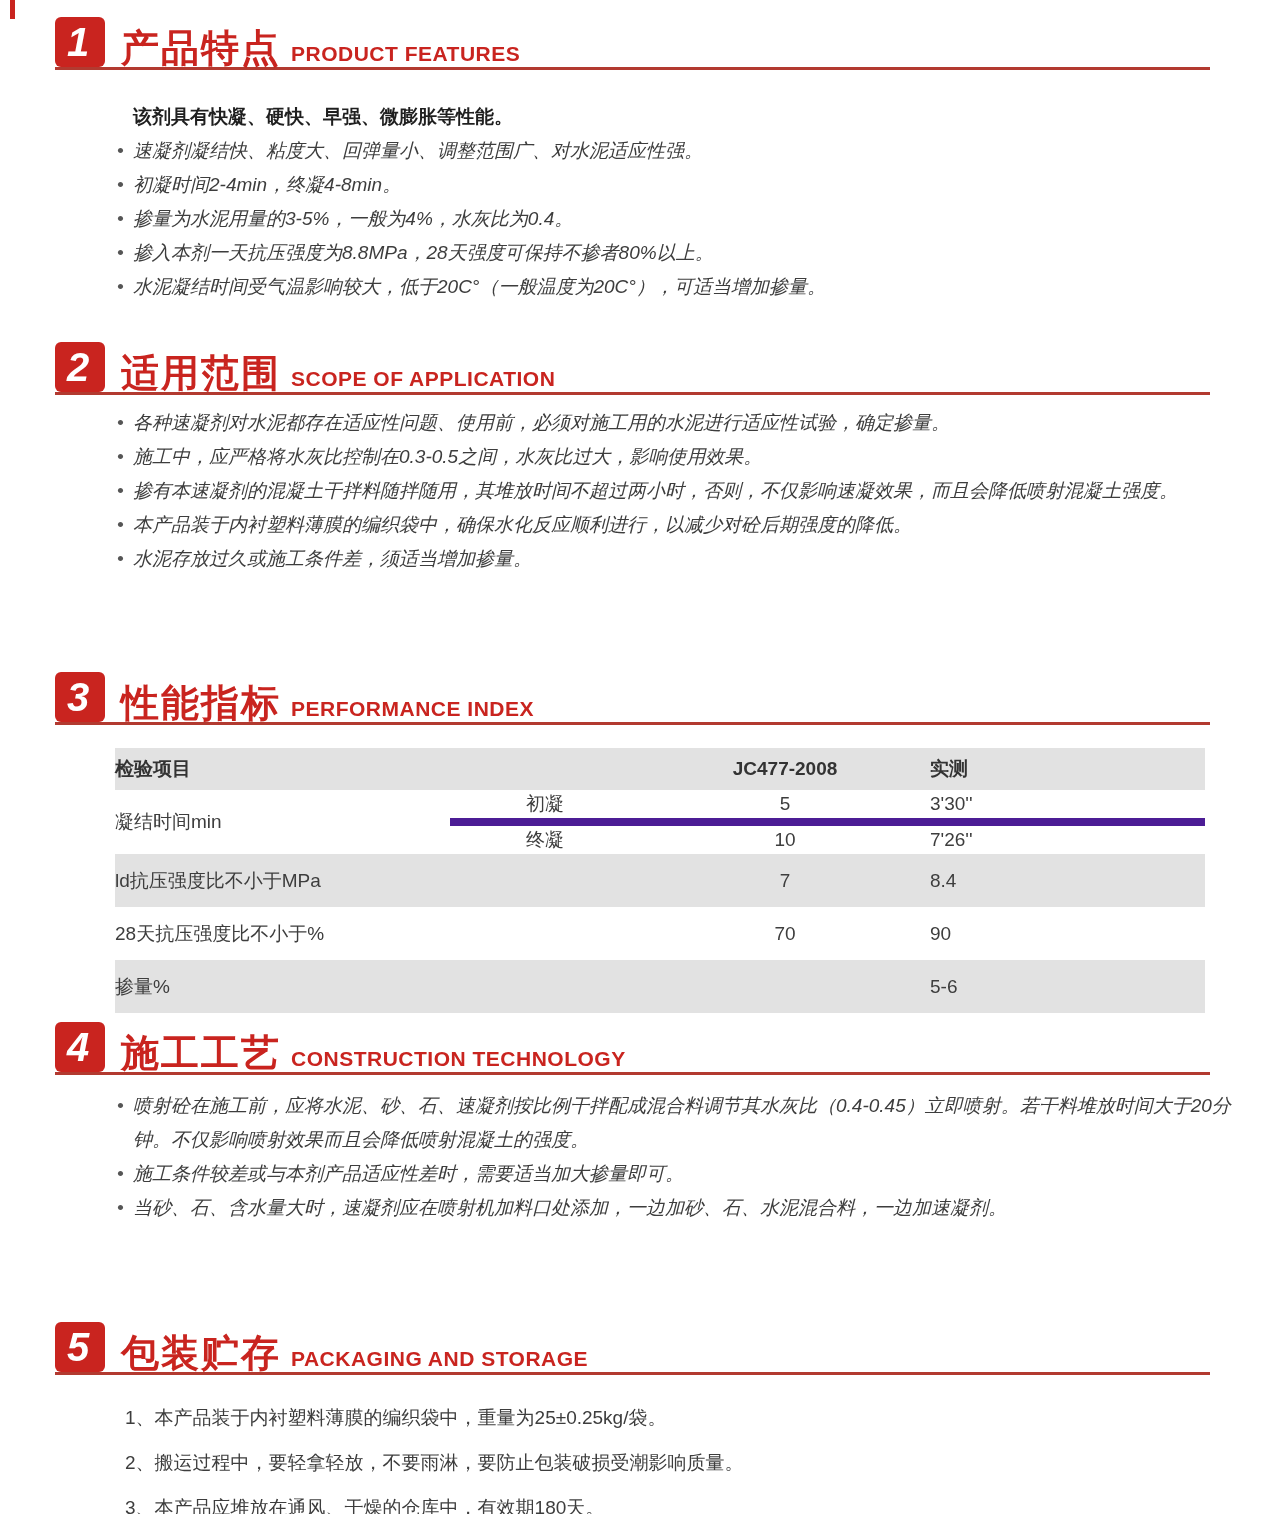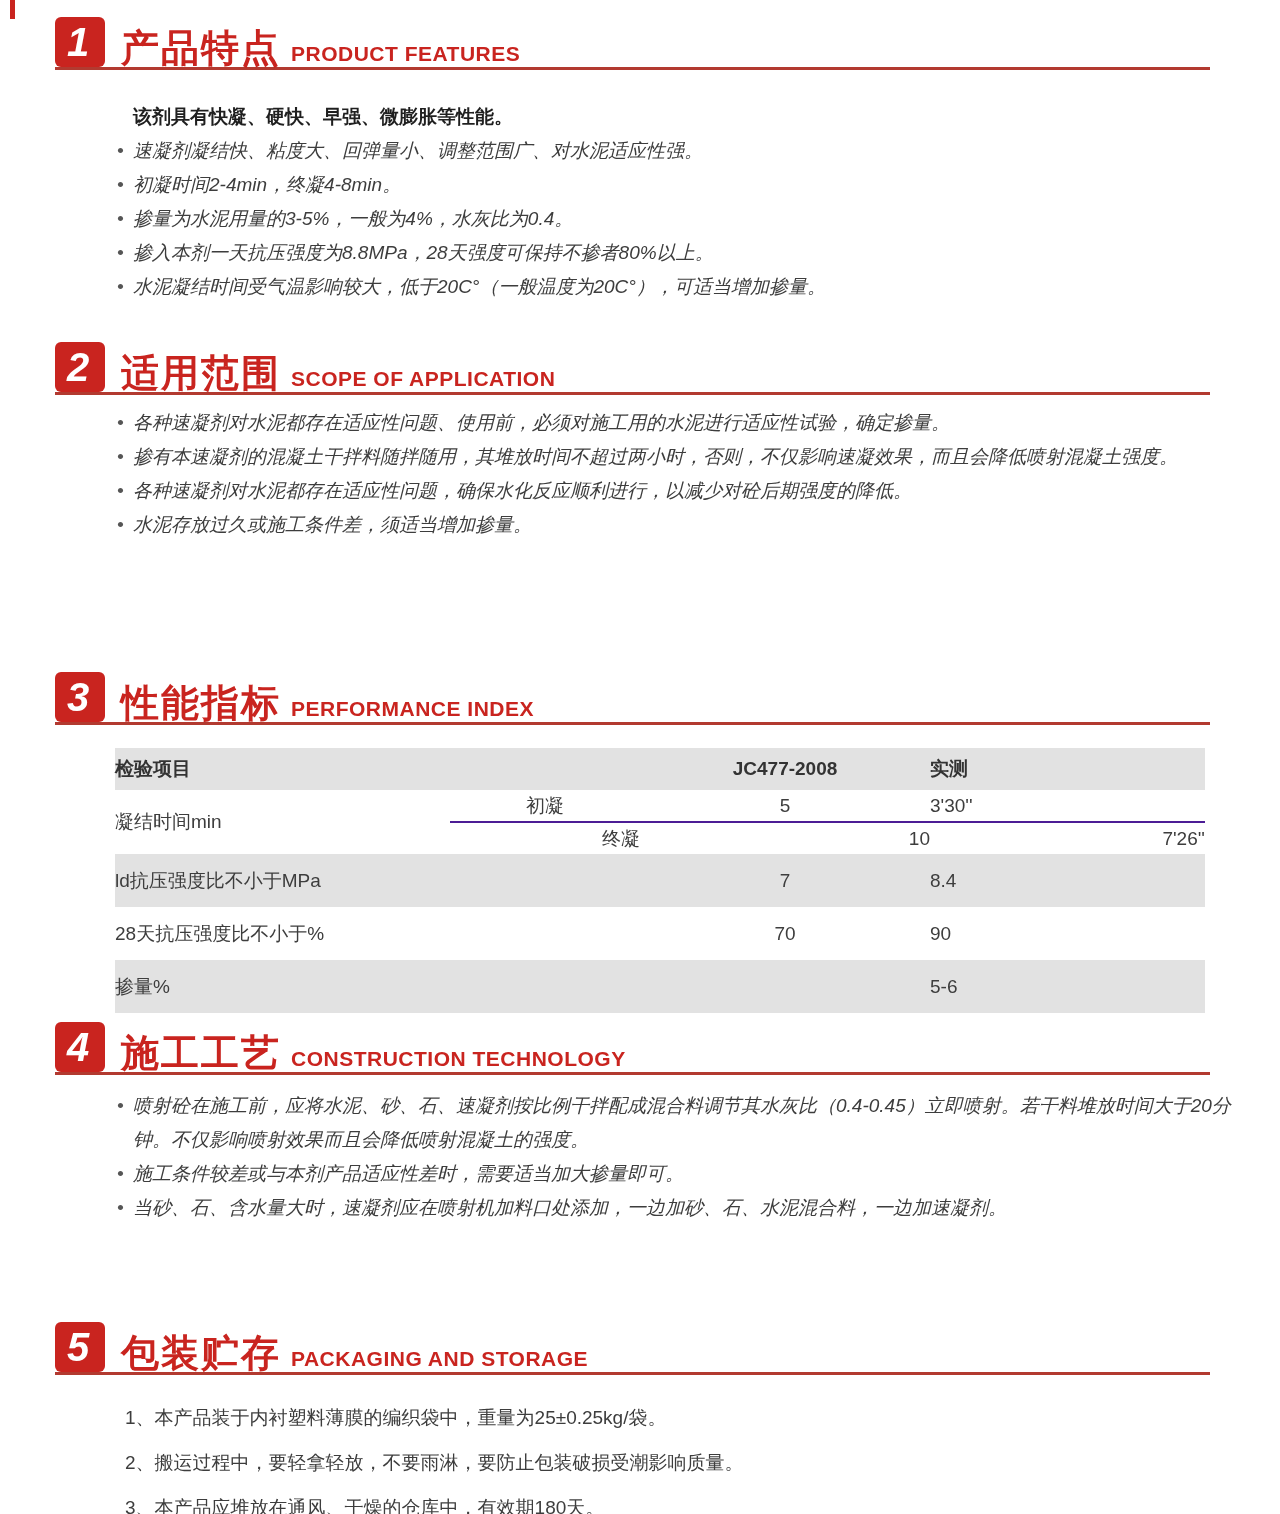--- a/index.html
+++ b/index.html
@@ -54,21 +54,21 @@
   table.perf th,table.perf td{font-weight:normal;padding:0;}
   table.perf thead tr{background:var(--gray);height:42px;border-radius:10px;}
   table.perf thead th{font-weight:600;color:#333;}
   tr.sub{height:32px;background:#ffffff;}
   tr.r{height:53px;}
   tr.gray{background:var(--gray);}
   td.c1,th.c1{text-align:left;padding-left:16px;}
   td.c2,th.c2{text-align:center;}
   td.c3,th.c3{text-align:center;}
   td.c4,th.c4{text-align:left;padding-left:105px;}
-  tr.divided td{border-top:2px solid #4c1d95;text-align:right;}
+  tr.divided td{border-top:8px solid #4c1d95;}
 </style>
 </head>
 <body>
 
 <div class="page">
   <div class="edge-mark"></div>
 
   <div class="section-header" style="top:18px">
     <div class="badge">
         <span>1</span>
@@ -90,22 +90,23 @@
   <div class="section-header" style="top:343px">
     <div class="badge">
         <span>2</span>
       </div>
     <span class="title-zh">适用范围</span>
     <span class="title-en">SCOPE OF APPLICATION</span>
   </div>
   <div class="content" style="top:406px">
     <ul class="bullets">
       <li>各种速凝剂对水泥都存在适应性问题、使用前，必须对施工用的水泥进行适应性试验，确定掺量。</li>
+      <li>施工中，应严格将水灰比控制在0.3-0.5之间，水灰比过大，影响使用效果。</li>
       <li>掺有本速凝剂的混凝土干拌料随拌随用，其堆放时间不超过两小时，否则，不仅影响速凝效果，而且会降低喷射混凝土强度。</li>
-      <li>各种速凝剂对水泥都存在适应性问题，确保水化反应顺利进行，以减少对砼后期强度的降低。</li>
+      <li>本产品装于内衬塑料薄膜的编织袋中，确保水化反应顺利进行，以减少对砼后期强度的降低。</li>
       <li>水泥存放过久或施工条件差，须适当增加掺量。</li>
     </ul>
   </div>
 
   <div class="section-header" style="top:673px">
     <div class="badge">
         <span>3</span>
       </div>
     <span class="title-zh">性能指标</span>
     <span class="title-en">PERFORMANCE INDEX</span>

